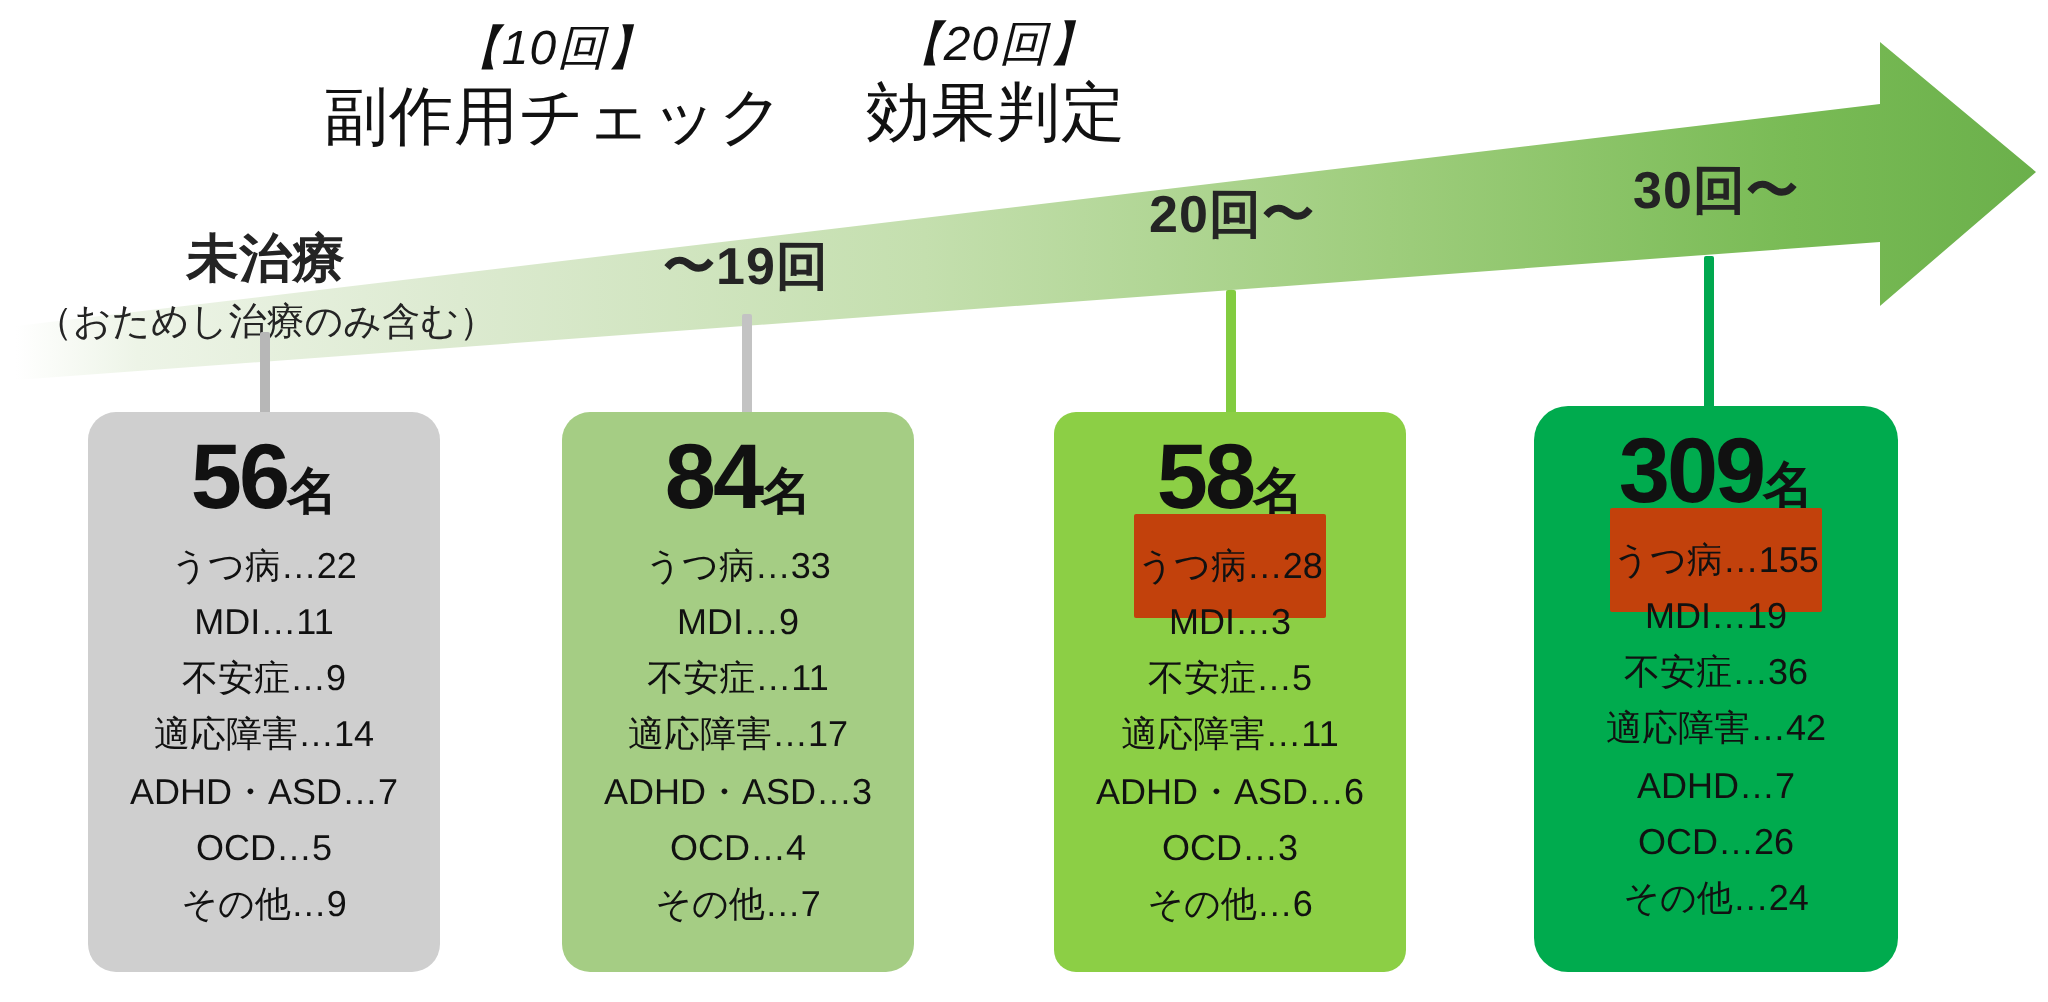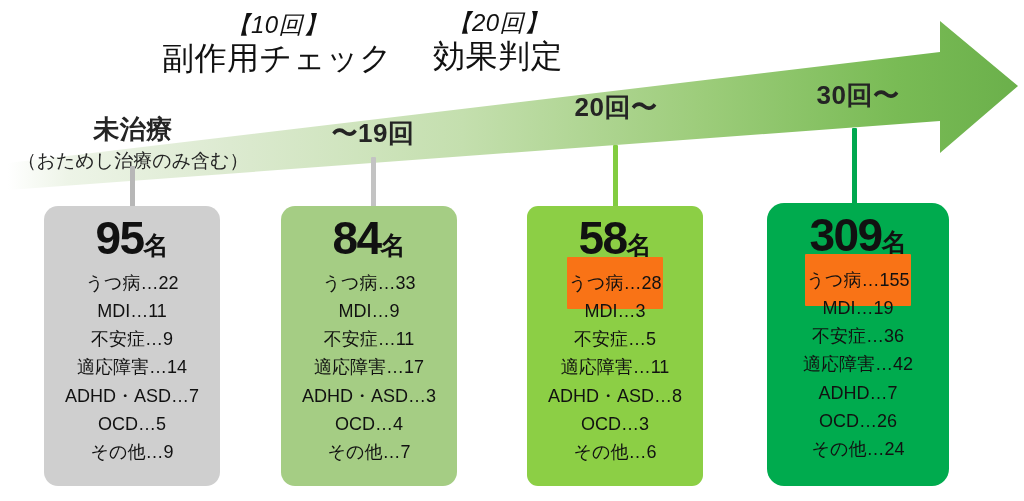--- a/index.html
+++ b/index.html
@@ -113,21 +113,21 @@
     padding: 0;
   }
   .card-list li {
     font-size: 18px;
     line-height: 1.565;
     color: #111111;
     font-weight: 500;
     white-space: nowrap;
   }
   .card-list li .hl {
-    background: #f97316;
+    background: #c2410c;
     padding: 16px 2px;
     border-radius: 1px;
   }
 </style>
 </head>
 <body>
 
 <div id="stage">
 
   <svg id="arrow-band" viewBox="0 0 1024 200" width="1024" height="200" aria-hidden="true">
@@ -169,21 +169,21 @@
     <span class="bl-main">30回〜</span>
   </div>
 
   <div class="connector" style="left: 130px; top: 166px; height: 42px; background: rgb(183, 183, 183);"></div>
   <div class="connector" style="left: 371px; top: 157px; height: 50px; background: rgb(195, 195, 195);"></div>
   <div class="connector" style="left: 613px; top: 145px; height: 62px; background: rgb(130, 204, 64);"></div>
   <div class="connector" style="left: 852px; top: 128px; height: 79px; background: rgb(0, 168, 79);"></div>
 
   <div class="card" id="card-0" style="left: 44px; top: 206px; width: 176px; height: 280px; background: rgb(207, 207, 207);">
     <div class="card-total">
-      <span class="tot-num">95</span><span class="tot-unit">名</span>
+      <span class="tot-num">56</span><span class="tot-unit">名</span>
     </div>
     <ul class="card-list">
         <li>うつ病…22</li>
         <li>MDI…11</li>
         <li>不安症…9</li>
         <li>適応障害…14</li>
         <li>ADHD・ASD…7</li>
         <li>OCD…5</li>
         <li>その他…9</li>
       </ul>
@@ -206,21 +206,21 @@
 
   <div class="card" id="card-2" style="left: 527px; top: 206px; width: 176px; height: 280px; background: rgb(140, 207, 69); border-radius: 11px;">
     <div class="card-total">
       <span class="tot-num">58</span><span class="tot-unit">名</span>
     </div>
     <ul class="card-list">
         <li><span class="hl">うつ病…28</span></li>
         <li>MDI…3</li>
         <li>不安症…5</li>
         <li>適応障害…11</li>
-        <li>ADHD・ASD…8</li>
+        <li>ADHD・ASD…6</li>
         <li>OCD…3</li>
         <li>その他…6</li>
       </ul>
   </div>
 
   <div class="card" id="card-3" style="left: 767px; top: 203px; width: 182px; height: 283px; background: rgb(0, 171, 78); border-radius: 17px;">
     <div class="card-total">
       <span class="tot-num">309</span><span class="tot-unit">名</span>
     </div>
     <ul class="card-list">

